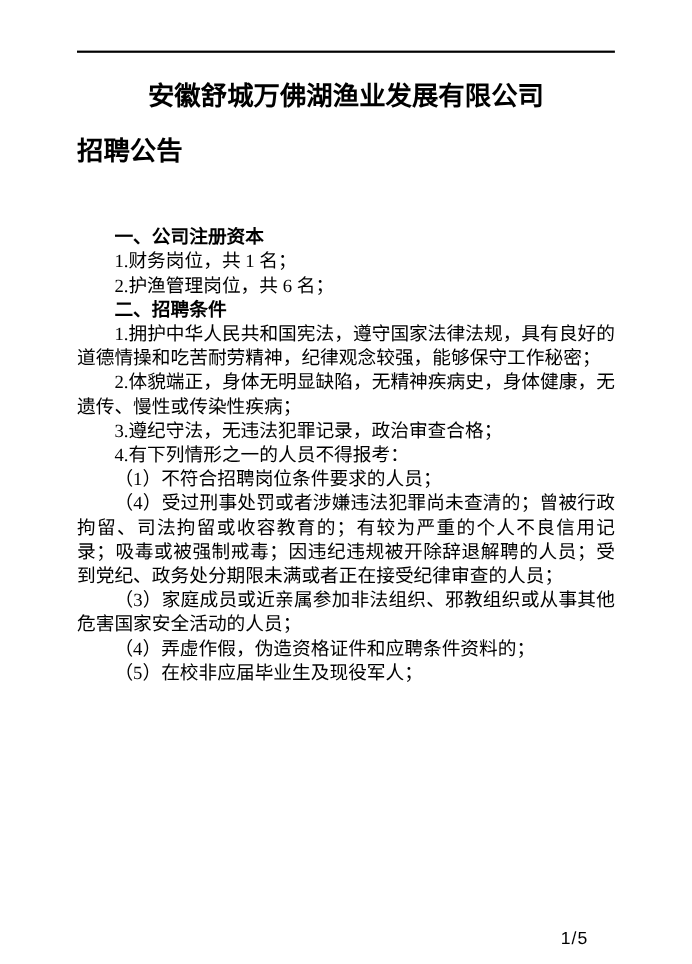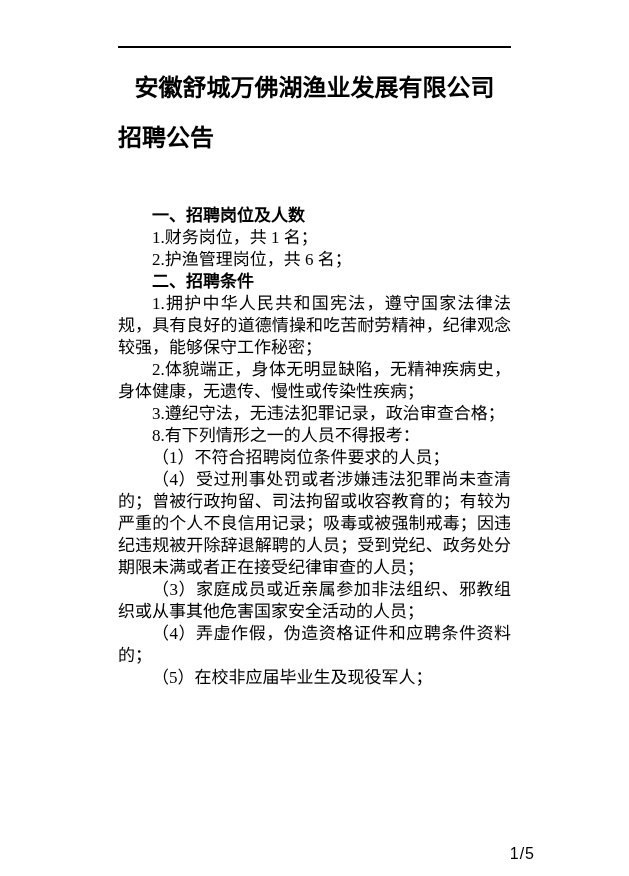--- a/index.html
+++ b/index.html
@@ -11,21 +11,21 @@
     width: 629px;
     height: 876px;
     position: relative;
     font-family: "Liberation Serif", "DejaVu Serif", serif;
     color: #000000;
     overflow: hidden;
   }
   .page {
     position: absolute;
     inset: 0;
-    padding: 0 118px;
+    padding: 0 70px;
     box-sizing: border-box;
   }
   .header-rule {
     margin-top: 46px;
     height: 0;
     border-bottom: 2px solid #000000;
   }
   .doc-title {
     margin: 24px 0 0 0;
     font-size: 24px;
@@ -71,28 +71,28 @@
 
 <div class="page">
 
   <div class="header-rule"></div>
 
   <h1 class="doc-title">安徽舒城万佛湖渔业发展有限公司</h1>
 
   <h2 class="doc-subtitle">招聘公告</h2>
 
   <div class="doc-body">
-    <p class="para heading">一、招聘岗位及人数</p>
+    <p class="para heading">一、公司注册资本</p>
     <p class="para">1.财务岗位，共 1 名；</p>
     <p class="para">2.护渔管理岗位，共 6 名；</p>
     <p class="para heading">二、招聘条件</p>
     <p class="para">1.拥护中华人民共和国宪法，遵守国家法律法规，具有良好的道德情操和吃苦耐劳精神，纪律观念较强，能够保守工作秘密；</p>
     <p class="para">2.体貌端正，身体无明显缺陷，无精神疾病史，身体健康，无遗传、慢性或传染性疾病；</p>
     <p class="para">3.遵纪守法，无违法犯罪记录，政治审查合格；</p>
-    <p class="para">8.有下列情形之一的人员不得报考：</p>
+    <p class="para">4.有下列情形之一的人员不得报考：</p>
     <p class="para">（1）不符合招聘岗位条件要求的人员；</p>
     <p class="para">（4）受过刑事处罚或者涉嫌违法犯罪尚未查清的；曾被行政拘留、司法拘留或收容教育的；有较为严重的个人不良信用记录；吸毒或被强制戒毒；因违纪违规被开除辞退解聘的人员；受到党纪、政务处分期限未满或者正在接受纪律审查的人员；</p>
     <p class="para">（3）家庭成员或近亲属参加非法组织、邪教组织或从事其他危害国家安全活动的人员；</p>
     <p class="para">（4）弄虚作假，伪造资格证件和应聘条件资料的；</p>
     <p class="para">（5）在校非应届毕业生及现役军人；</p>
   </div>
 
   <div class="page-number">1/5</div>
 
 </div>

